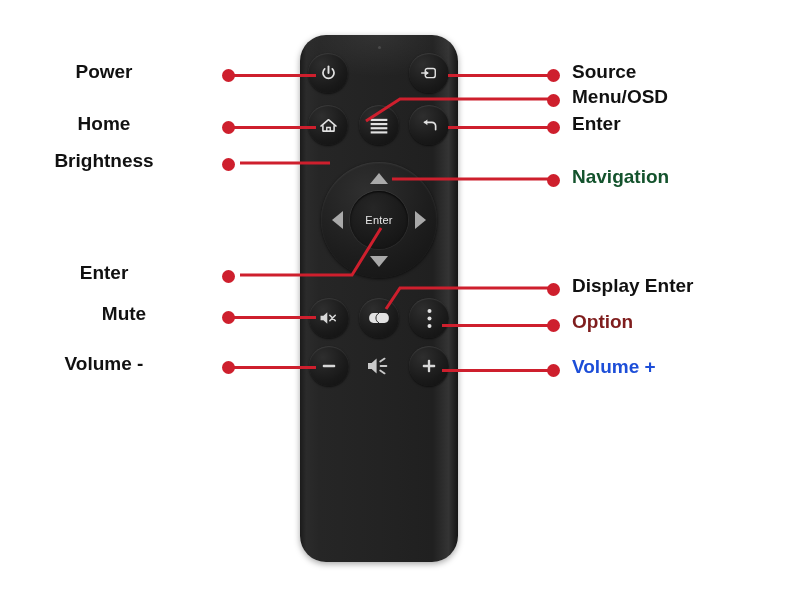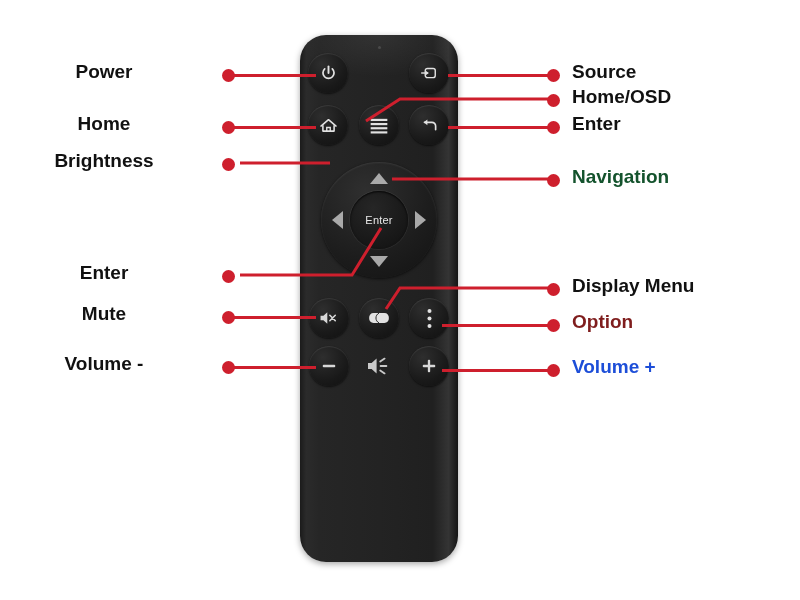--- a/index.html
+++ b/index.html
@@ -209,48 +209,48 @@
         <div class="dot" style="left: 222px; background: rgb(206, 31, 45);"></div>
         <div class="lbl left" style="left: 0px; width: 208px; color: rgb(17, 17, 17);">Brightness</div>
       </div>
       <div class="callout" style="left: 0px; top: 275px;">
         <div class="dot" style="left: 222px; background: rgb(206, 31, 45);"></div>
         <div class="lbl left" style="left: 0px; width: 208px; color: rgb(17, 17, 17);">Enter</div>
       </div>
       <div class="callout" style="left: 0px; top: 316px;">
         <div class="line" style="left: 234px; width: 82px; background: rgb(206, 31, 45);"></div>
         <div class="dot" style="left: 222px; background: rgb(206, 31, 45);"></div>
-        <div class="lbl left" style="left: 0px; width: 208px; color: rgb(17, 17, 17);">Mute</div>
+        <div class="lbl left" style="left: 0px; width: 208px; color: rgb(17, 17, 17); padding-left: 20px;">Mute</div>
       </div>
       <div class="callout" style="left: 0px; top: 366px;">
         <div class="line" style="left: 234px; width: 82px; background: rgb(206, 31, 45);"></div>
         <div class="dot" style="left: 222px; background: rgb(206, 31, 45);"></div>
         <div class="lbl left" style="left: 0px; width: 208px; color: rgb(17, 17, 17);">Volume -</div>
       </div>
       <div class="callout" style="left: 0px; top: 74px;">
         <div class="line" style="left: 448px; width: 105px; background: rgb(206, 31, 45);"></div>
         <div class="dot" style="left: 547px; background: rgb(206, 31, 45);"></div>
         <div class="lbl right" style="left: 572px; color: rgb(17, 17, 17); text-align: center;">Source</div>
       </div>
       <div class="callout" style="left: 0px; top: 99px;">
         <div class="dot" style="left: 547px; background: rgb(206, 31, 45);"></div>
-        <div class="lbl right" style="left: 572px; color: rgb(17, 17, 17);">Home/OSD</div>
+        <div class="lbl right" style="left: 572px; color: rgb(17, 17, 17);">Menu/OSD</div>
       </div>
       <div class="callout" style="left: 0px; top: 126px;">
         <div class="line" style="left: 448px; width: 105px; background: rgb(206, 31, 45);"></div>
         <div class="dot" style="left: 547px; background: rgb(206, 31, 45);"></div>
         <div class="lbl right" style="left: 572px; color: rgb(17, 17, 17);">Enter</div>
       </div>
       <div class="callout" style="left: 0px; top: 179px;">
         <div class="dot" style="left: 547px; background: rgb(206, 31, 45);"></div>
         <div class="lbl right" style="left: 572px; color: #14532d;">Navigation</div>
       </div>
       <div class="callout" style="left: 0px; top: 288px;">
         <div class="dot" style="left: 547px; background: rgb(206, 31, 45);"></div>
-        <div class="lbl right" style="left: 572px; color: rgb(17, 17, 17);">Display Menu</div>
+        <div class="lbl right" style="left: 572px; color: rgb(17, 17, 17);">Display Enter</div>
       </div>
       <div class="callout" style="left: 0px; top: 324px;">
         <div class="line" style="left: 442px; width: 111px; background: rgb(206, 31, 45);"></div>
         <div class="dot" style="left: 547px; background: rgb(206, 31, 45);"></div>
         <div class="lbl right" style="left: 572px; color: #7f1d1d;">Option</div>
       </div>
       <div class="callout" style="left: 0px; top: 369px;">
         <div class="line" style="left: 442px; width: 111px; background: rgb(206, 31, 45);"></div>
         <div class="dot" style="left: 547px; background: rgb(206, 31, 45);"></div>
         <div class="lbl right" style="left: 572px; color: #1d4ed8;">Volume +</div>

